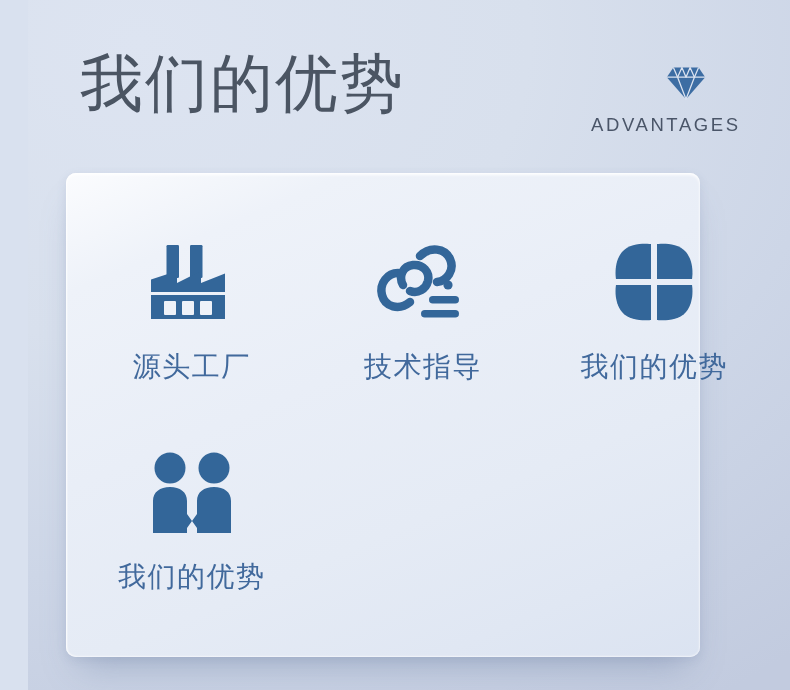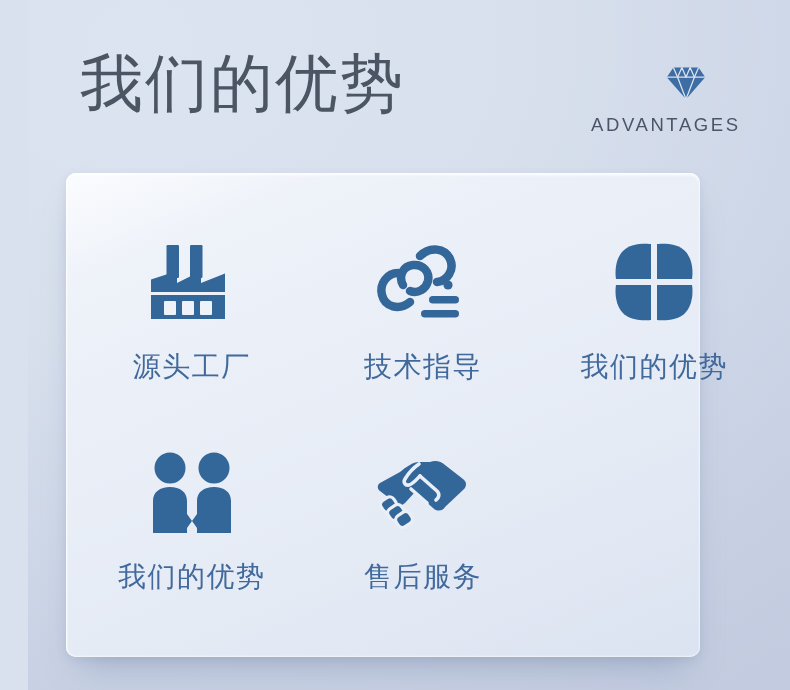--- a/index.html
+++ b/index.html
@@ -225,39 +225,17 @@
               <path d="M5 49 C5 40, 12 35, 22 35 C32 35, 39 40, 39 49 L39 62
                        L44 69 L39 76 L39 81 L5 81 Z"></path>
               <path d="M83 49 C83 40, 76 35, 66 35 C56 35, 49 40, 49 49 L49 62
                        L44 69 L49 76 L49 81 L83 81 Z"></path>
             </g>
           </svg>
         </div>
         <div class="feature-label">我们的优势</div>
       </div>
 
-      <div class="feature-item row-2">
-        <div class="feature-icon">
-          <svg width="96" height="72" viewBox="0 0 96 72" aria-hidden="true">
-            <g fill="#336699">
-              <path d="M44 4 C38 4, 31 9, 25 14 L5 25 C2 27, 2 31, 5 33 L22 46
-                       C25 48, 28 47, 30 45 L40 34 L58 50 C62 54, 68 53, 70 49
-                       L88 32 C92 28, 92 24, 88 21 L70 7 C66 3, 60 2, 55 4 Z"></path>
-            </g>
-            <g fill="none" stroke="#eaeff7" stroke-width="3.6" stroke-linejoin="round" stroke-linecap="round">
-              <path d="M44 6 C38 10, 33 16, 30 21 C28 24, 30 28, 34 27 C38 26, 42 21, 45 18"></path>
-              <path d="M45 18 L62 33 C65 36, 64 40, 61 42"></path>
-              <path d="M36 31 L52 45"></path>
-            </g>
-            <g fill="#336699" stroke="#eaeff7" stroke-width="3.2" stroke-linejoin="round">
-              <rect x="6" y="40" width="15" height="13" rx="5" transform="rotate(-34 13.5 46.5)"></rect>
-              <rect x="13" y="48" width="16" height="13" rx="5" transform="rotate(-34 21 54.5)"></rect>
-              <rect x="21" y="55" width="16" height="13" rx="5" transform="rotate(-34 29 61.5)"></rect>
-            </g>
-          </svg>
-        </div>
-        <div class="feature-label">售后服务</div>
-      </div>
 
     </div>
   </div>
 
 </div>
 
 </body></html>

